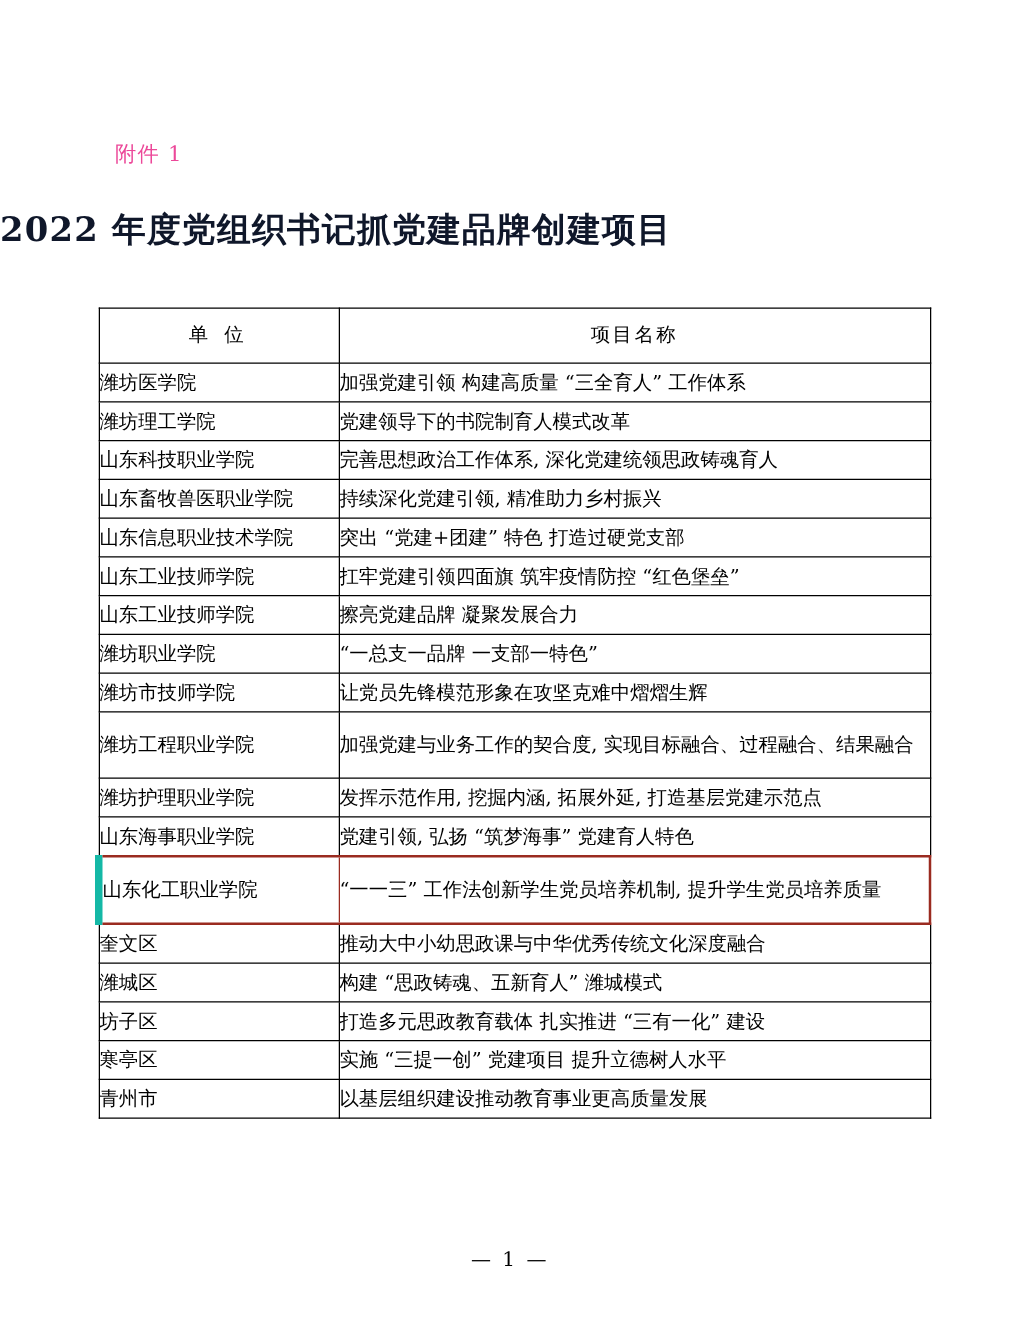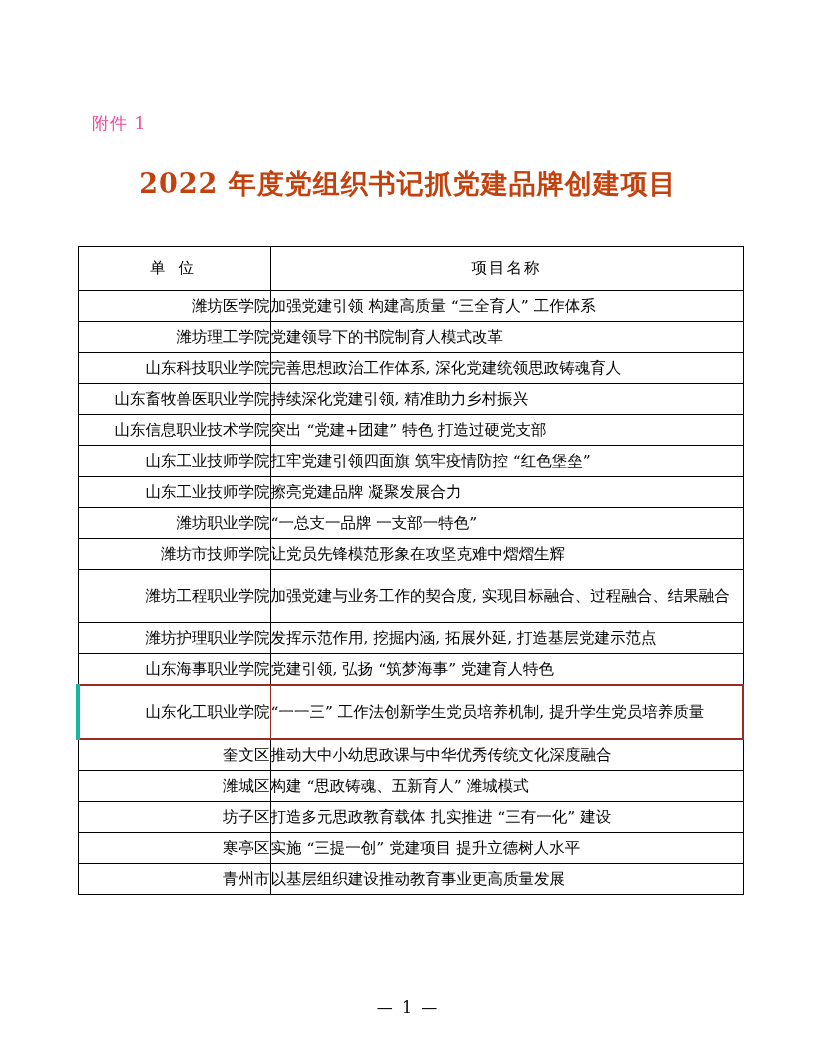--- a/index.html
+++ b/index.html
@@ -28,26 +28,26 @@
     font-size: 17px;
     font-family: "DejaVu Serif", "Liberation Serif", serif;
     letter-spacing: 1px;
     color: #ec4899;
   }
   .doc-title {
     position: absolute;
     left: 0;
     right: 0;
     top: 166px;
-    text-align: center;
+    text-align: left;
     font-size: 27px;
     font-weight: bold;
     letter-spacing: 1px;
     font-family: "DejaVu Serif", "Liberation Serif", serif;
-    color: #c2410c;
+    color: #0f172a;
   }
   table.main-table {
     position: absolute;
     left: 76px;
     top: 246px;
     width: 665px;
     border-collapse: collapse;
     table-layout: fixed;
   }
   table.main-table td, table.main-table th {
@@ -63,42 +63,42 @@
 
   .hdr-cell {
     text-align: center;
     height: 43px;
     font-size: 17px;
     letter-spacing: 4px;
   }
   .hdr-cell.project { letter-spacing: 2px; }
 
   .unit-cell {
-    text-align: right;
+    text-align: left;
     height: 30px;
     padding: 2px 4px;
     line-height: 1.35;
   }
   .project-cell {
     text-align: left;
     padding: 3px 8px 3px 10px;
     line-height: 1.45;
     height: 30px;
   }
   tr.tall .unit-cell, tr.tall .project-cell { height: 52px; }
 
   tr.highlight td {
     border-color: #9a2b20;
   }
   tr.highlight td.unit-cell,
   tr.highlight td.project-cell {
     border-top: 2px solid #9a2b20;
     border-bottom: 2px solid #9a2b20;
   }
-  tr.highlight td.unit-cell { border-left: 4px solid #14b8a6; }
+  tr.highlight td.unit-cell { border-left: 6px solid #14b8a6; }
   tr.highlight td.project-cell { border-right: 2px solid #9a2b20; }
 
   .page-number {
     position: absolute;
     left: 0;
     right: 0;
     top: 998px;
     text-align: center;
     font-size: 16px;
     letter-spacing: 2px;

